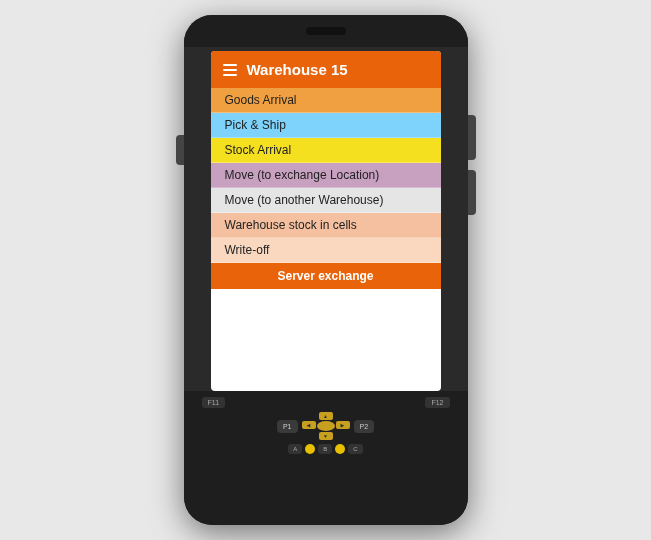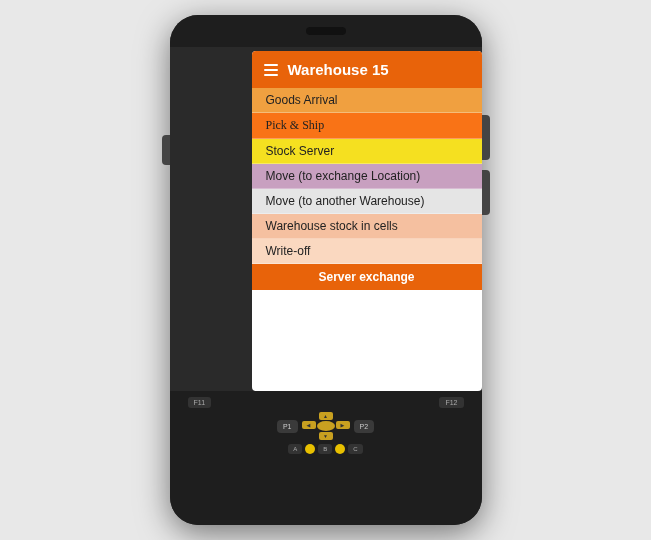--- a/index.html
+++ b/index.html
@@ -9,29 +9,29 @@
       height: 540px;
       background: #e8e8e8;
       display: flex;
       align-items: center;
       justify-content: center;
       font-family: 'Arial', sans-serif;
       overflow: hidden;
     }
 
     .device {
-      width: 312px;
+      width: 284px;
       height: 510px;
       background: #2a2a2a;
       border-radius: 28px;
       position: relative;
       box-shadow: 0 8px 32px rgba(0,0,0,0.5), inset 0 1px 0 rgba(255,255,255,0.1);
       display: flex;
       flex-direction: column;
-      align-items: flex-end;
+      align-items: center;
     }
 
     
     .device-top {
       width: 100%;
       height: 32px;
       background: #1e1e1e;
       border-radius: 28px 28px 0 0;
       position: relative;
       display: flex;
@@ -130,23 +130,22 @@
       cursor: pointer;
       border-bottom: 1px solid rgba(255,255,255,0.3);
     }
 
     .menu-item.goods-arrival {
       background: #f0a040;
       color: #222;
     }
 
     .menu-item.pick-ship {
-      background: #f97316;
-      color: #222;
-      font-family: Liberation Serif, serif;
+      background: #7dd3fc;
+      color: #222;
     }
 
     .menu-item.stock-taking {
       background: #f5e020;
       color: #222;
     }
 
     .menu-item.move-location {
       background: #c8a0c0;
       color: #222;
@@ -301,21 +300,21 @@
     </div>
 
     <ul class="menu-list">
       <li class="menu-item goods-arrival">
         <span>Goods Arrival</span>
       </li>
       <li class="menu-item pick-ship">
         <span>Pick &amp; Ship</span>
       </li>
       <li class="menu-item stock-taking">
-        <span>Stock Server</span>
+        <span>Stock Arrival</span>
       </li>
       <li class="menu-item move-location">
         <span>Move (to exchange Location)</span>
       </li>
       <li class="menu-item move-warehouse">
         <span>Move (to another Warehouse)</span>
       </li>
       <li class="menu-item residual">
         <span>Warehouse stock in cells</span>
       </li>

